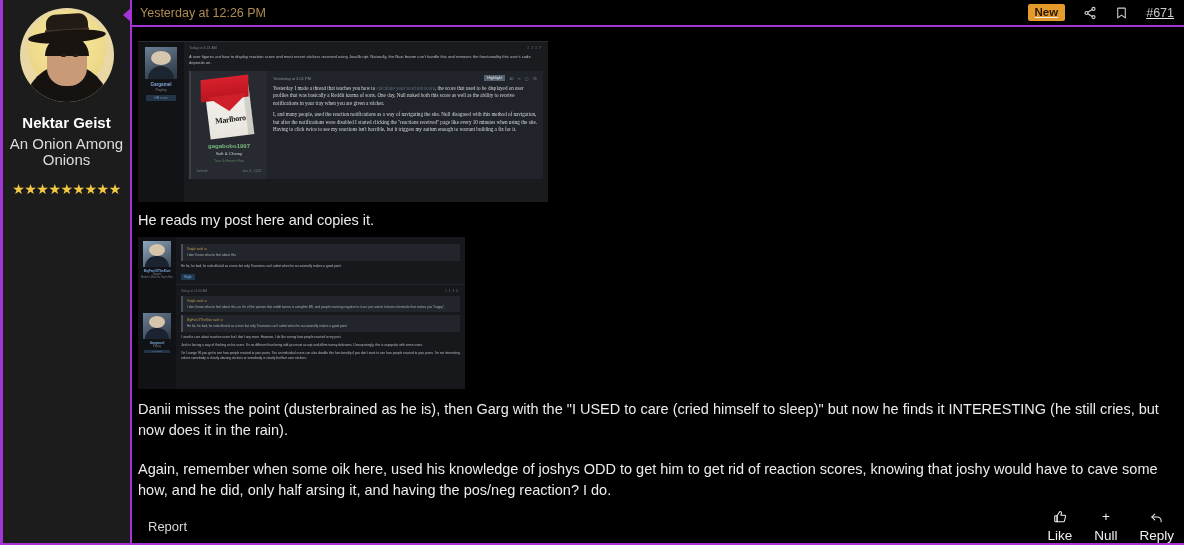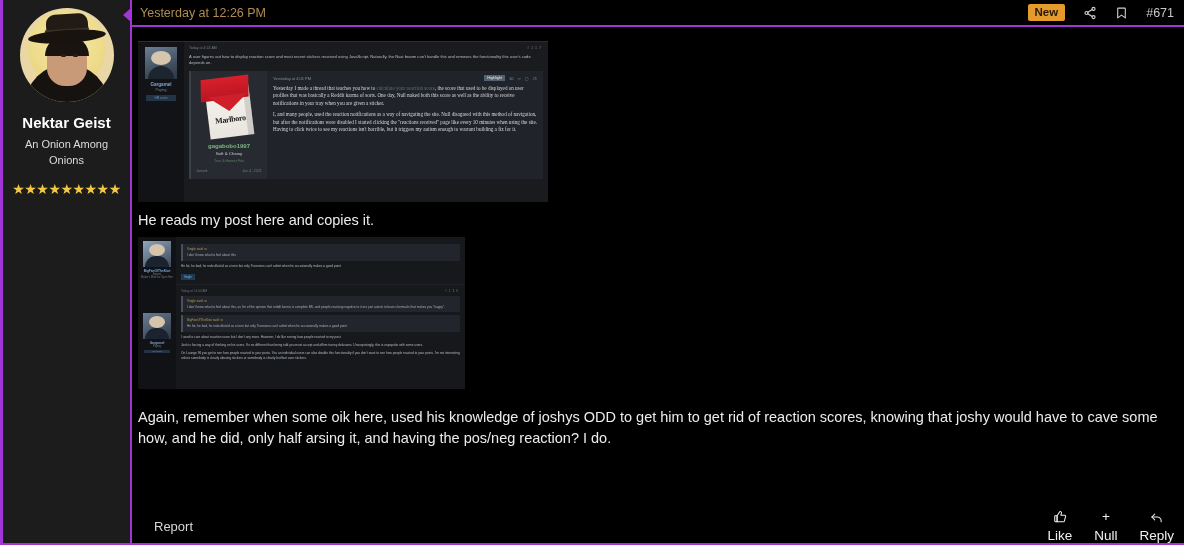--- a/index.html
+++ b/index.html
@@ -124,21 +124,21 @@
 
   .username {
     font-size: 15px;
     font-weight: bold;
     color: #ffffff;
     text-align: center;
     line-height: 18px;
     margin-bottom: 4px;
   }
   .usertitle {
-    font-size: 11px;
+    font-size: 15px;
     color: #dcdcdc;
     text-align: center;
     line-height: 16px;
     padding: 0 6px;
   }
   .stars {
     margin-top: 14px;
     letter-spacing: -0.5px;
     color: #f2c744;
     font-size: 14px;
@@ -178,20 +178,21 @@
   }
   .post-date {
     font-size: 12.5px;
     color: #b08c52;
   }
   .header-right {
     margin-left: auto;
     display: flex;
     align-items: center;
     gap: 18px;
+    text-decoration: underline;
   }
   .badge-new {
     background: #e59a2c;
     color: #2a1a05;
     font-size: 11.5px;
     font-weight: bold;
     padding: 2px 7px 3px;
     border-radius: 2px;
     line-height: 12px;
   }
@@ -359,21 +360,21 @@
   .s2-qhdr { color:#b99a56; font-size:3.2px; margin-bottom:2px; }
   .s2-qtxt { color:#a8aeb4; font-size:3.2px; line-height:4.6px; }
   .s2-txt { color:#b6bbc1; font-size:3.2px; line-height:5px; margin:3px 0; }
   .s2-react { display:inline-block; background:#1f3a54; color:#8fb8da; font-size:2.8px; padding:1px 3px; margin-top:2px; }
 
   
   .post-footer {
     flex: 0 0 30px;
     display:flex;
     align-items:center;
-    padding: 0 10px 0 22px;
+    padding: 0 10px 0 16px;
     box-sizing:border-box;
   }
   .report-link {
     font-size: 13px;
     color: #d8d8d8;
     cursor: pointer;
   }
   .footer-actions {
     margin-left:auto;
     display:flex;
@@ -531,20 +532,21 @@
               <div class="s2-qhdr">BigFanOfTheKiwi said: ⊙</div>
               <div class="s2-qtxt">He fat, he bad, he redo dlota'd as a teen but only Troonions can't admit when he occasionally makes a good point</div>
             </div>
             <div class="s2-txt">I used to care about reaction score but I don't any more. However, I do like seeing how people reacted to my post.</div>
             <div class="s2-txt">Josh is forcing a way of thinking on his users. It's no different than being told you must accept and affirm tranny delusions. Unsurprisingly, this is unpopular with some users.</div>
             <div class="s2-txt">On Lounge 96 you get to see how people reacted to your posts. You an individual users can also disable this functionality if you don't want to see how people reacted to your posts. I'm not interesting unless somebody is clearly abusing stickers or somebody is clearly butthurt over stickers.</div>
           </div>
         </div>
       </div>
 
+      <p class="para">Danii misses the point (dusterbrained as he is), then Garg with the "I USED to care (cried himself to sleep)" but now he finds it INTERESTING (he still cries, but now does it in the rain).</p>
       <p class="para spaced">Again, remember when some oik here, used his knowledge of joshys ODD to get him to get rid of reaction scores, knowing that joshy would have to cave some how, and he did, only half arsing it, and having the pos/neg reaction? I do.</p>
     </div>
 
     <div class="post-footer">
       <span class="report-link">Report</span>
       <div class="footer-actions">
         <span class="faction">
           <span>
             <svg width="14" height="14" viewBox="0 0 24 24" fill="none" stroke="#f0f0f0" stroke-width="1.8" stroke-linejoin="round">
               <path d="M7 10v10H4a1 1 0 0 1-1-1v-8a1 1 0 0 1 1-1h3z"></path>

